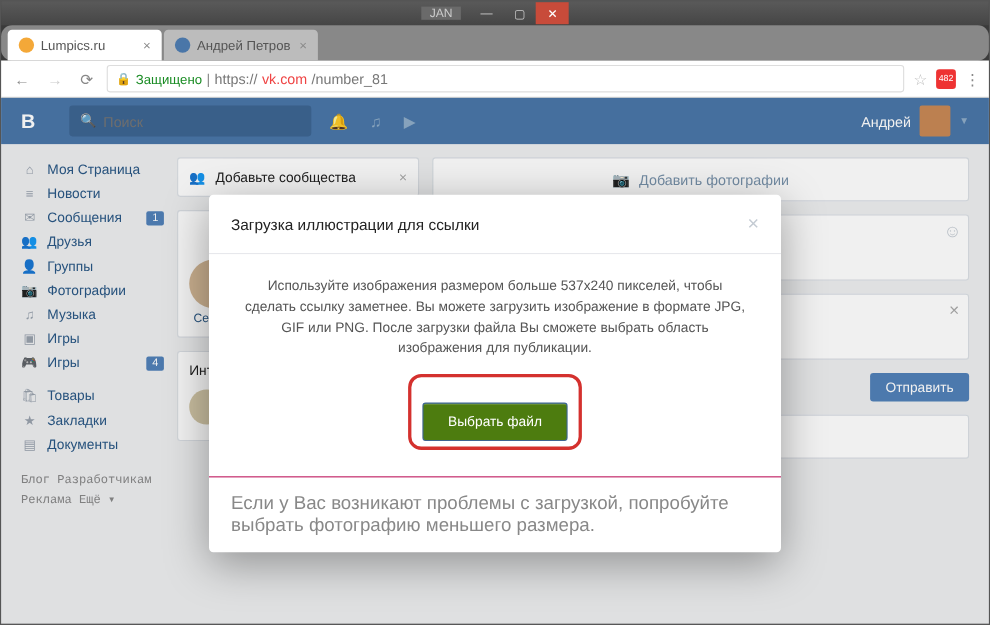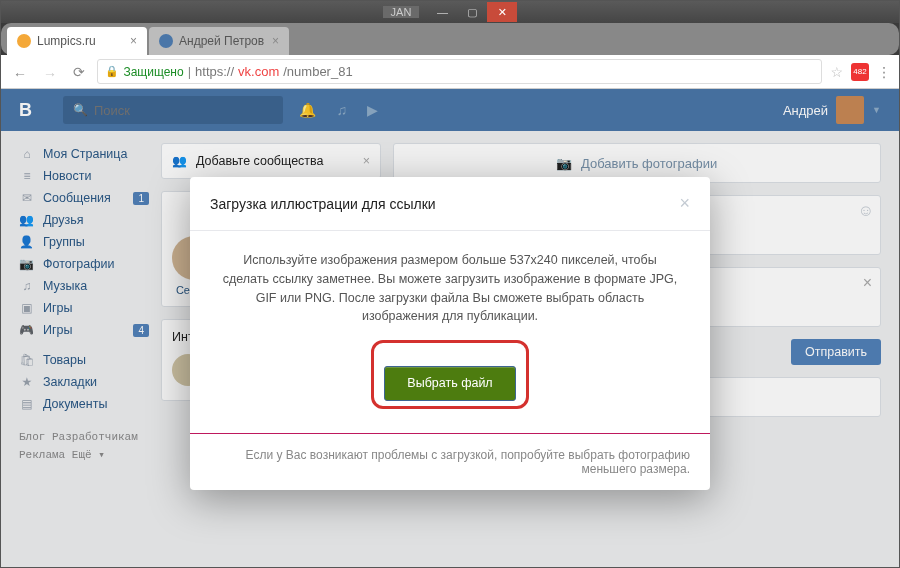--- a/index.html
+++ b/index.html
@@ -75,21 +75,21 @@
 .no-posts { font-size: 13px; color: #555; }
 
 
 .overlay { position: absolute; top: 88px; left: 0; right: 0; bottom: 0; background: rgba(0,0,0,0.06); display: flex; align-items: flex-start; justify-content: center; padding-top: 88px; }
 .modal { width: 520px; background: #fff; border-radius: 4px; box-shadow: 0 10px 40px rgba(0,0,0,0.35); }
 .modal-header { padding: 16px 20px; font-size: 14px; color: #222; display: flex; align-items: center; border-bottom: 0px; }
 .modal-close { margin-left: auto; color: #c4cbd3; font-size: 18px; cursor: pointer; }
 .modal-body { padding: 20px 30px 24px; text-align: center; font-size: 12.5px; color: #555; line-height: 1.5; border-top: 1px solid #e7e8ec; border-bottom: 1px solid #be185d; }
 .modal-primary { display: inline-block; margin-top: 18px; padding: 7px 22px; background: #4d7c0f; color: #fff; font-size: 12.5px; border-radius: 3px; cursor: pointer; border: 1px solid #3d6592; box-shadow: inset 0 1px 0 rgba(255,255,255,0.2); }
 .highlight-ring { display: inline-block; border: 3px solid #d4312e; border-radius: 12px; padding: 5px 10px; }
-.modal-footer { padding: 14px 20px; text-align: right; font-size: 12px; color: #888; }
+.modal-footer { padding: 14px 20px; text-align: left; font-size: 17px; color: #888; }
 </style>
 </head>
 <body>
 
 <div class="window-frame">
 
   <div class="titlebar">
     <span class="user-chip">JAN</span>
     <div class="titlebar-btn">—</div>
     <div class="titlebar-btn">▢</div>

